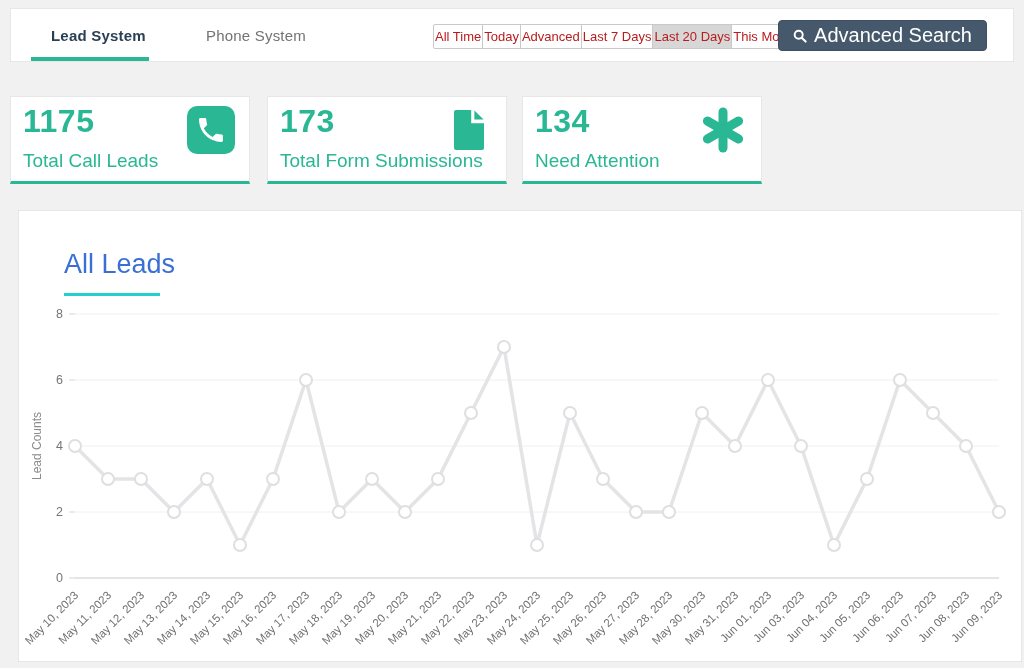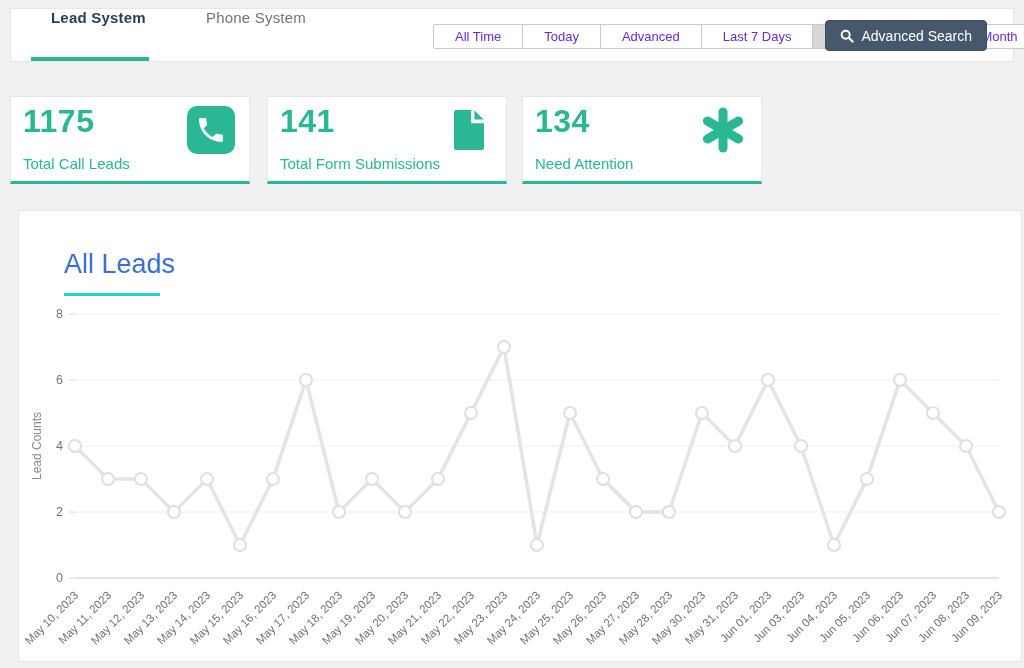--- a/index.html
+++ b/index.html
@@ -7,47 +7,47 @@
   body {
     background:#f1f1f2;
     font-family:"Liberation Sans", sans-serif;
     position:relative;
     overflow:hidden;
   }
   .panel { background:#ffffff; border:1px solid #e7e7e8; position:absolute; }
 
   
   .topbar { left:10px; top:8px; width:1004px; height:54px; }
-  .tab { position:absolute; top:0; height:100%; display:flex; 
+  .tab { position:absolute; top:0; height:100%; display:flex; align-items:center;
          font-size:15px; cursor:pointer; letter-spacing:.2px; }
   .tab-lead { left:40px; color:#2a3f54; font-weight:bold; }
   .tab-phone { left:195px; color:#737373; }
   .tab-underline { position:absolute; left:20px; bottom:0; width:118px; height:4px; background:#29b794; }
 
   .filter-group { position:absolute; left:422px; top:15px; display:flex; }
   .filter-btn {
-    border:1px solid #c9c9c9; background:#ffffff; color:#6d28d9;
-    font-size:13px; padding:4px 21px; margin-left:-1px; cursor:pointer;
+    border:1px solid #c9c9c9; background:#ffffff; color:#b91c1c;
+    font-size:13px; padding:4px 1px; margin-left:-1px; cursor:pointer;
     font-family:"Liberation Sans", sans-serif; white-space:nowrap;
   }
   .filter-btn:first-child { margin-left:0; border-radius:2px 0 0 2px; }
   .filter-btn:last-child { border-radius:0 2px 2px 0; }
   .filter-btn.selected { background:#d7d7d7; }
 
   .adv-search {
     position:absolute; right:26px; top:11px; height:31px;
     background:#46596c; color:#ffffff; border:1px solid #3d4f60; border-radius:4px;
-    font-size:14px; padding:0 14px; display:flex; align-items:center; gap:7px; cursor:pointer;
+    font-size:20px; padding:0 14px; display:flex; align-items:center; gap:7px; cursor:pointer;
     font-family:"Liberation Sans", sans-serif;
   }
 
   
   .stat-card { top:96px; height:88px; width:240px; border-bottom:3px solid #29b794; cursor:pointer; }
   .stat-card .value { position:absolute; left:12px; top:6px; font-size:32px; font-weight:bold; color:#29b794; letter-spacing:.5px; }
-  .stat-card .label { position:absolute; left:12px; bottom:9px; font-size:15px; color:#29b794; white-space:nowrap; }
+  .stat-card .label { position:absolute; left:12px; bottom:9px; font-size:19px; color:#29b794; white-space:nowrap; }
   .stat-icon { position:absolute; right:14px; top:9px; width:48px; height:48px; }
 
   
   .chart-panel { left:18px; top:210px; width:1004px; height:452px; overflow:hidden; }
   .chart-title { position:absolute; left:45px; top:38px; font-size:27px; color:#3a70d3; }
   .chart-title-underline { position:absolute; left:45px; top:82px; width:96px; height:3px; background:#24cfd0; }
   #chart-svg { position:absolute; left:0; top:95px; }
   #chart-svg text { font-family:"Liberation Sans", sans-serif; }
 </style>
 </head>
@@ -87,21 +87,21 @@
   <div class="stat-icon">
     <svg width="48" height="48" viewBox="0 0 48 48">
       <rect x="0" y="0" width="48" height="48" rx="10" fill="#29b794"></rect>
       <path transform="translate(8,8) scale(1.33)" fill="#ffffff" d="M6.62 10.79c1.44 2.83 3.76 5.14 6.59 6.59l2.2-2.21c.27-.27.67-.36 1.02-.24 1.12.37 2.33.57 3.57.57.55 0 1 .45 1 1V20c0 .55-.45 1-1 1-9.39 0-17-7.61-17-17 0-.55.45-1 1-1h3.5c.55 0 1 .45 1 1 0 1.25.2 2.45.57 3.57.11.35.03.74-.25 1.02l-2.2 2.2z"></path>
     </svg>
   </div>
   <div class="label">Total Call Leads</div>
 </div>
 
 <div class="panel stat-card" style="left:267px;">
-  <div class="value">141</div>
+  <div class="value">173</div>
   <div class="stat-icon">
     <svg width="48" height="48" viewBox="0 0 24 24">
       <path fill="#29b794" d="M5 3a1 1 0 0 1 1-1h7.6v6.6H20V21a1 1 0 0 1-1 1H6a1 1 0 0 1-1-1V3z"></path>
       <path fill="#29b794" d="M15.2 2.2 19.8 6.8h-4.6z"></path>
     </svg>
   </div>
   <div class="label">Total Form Submissions</div>
 </div>
 
 <div class="panel stat-card" style="left:522px;">

